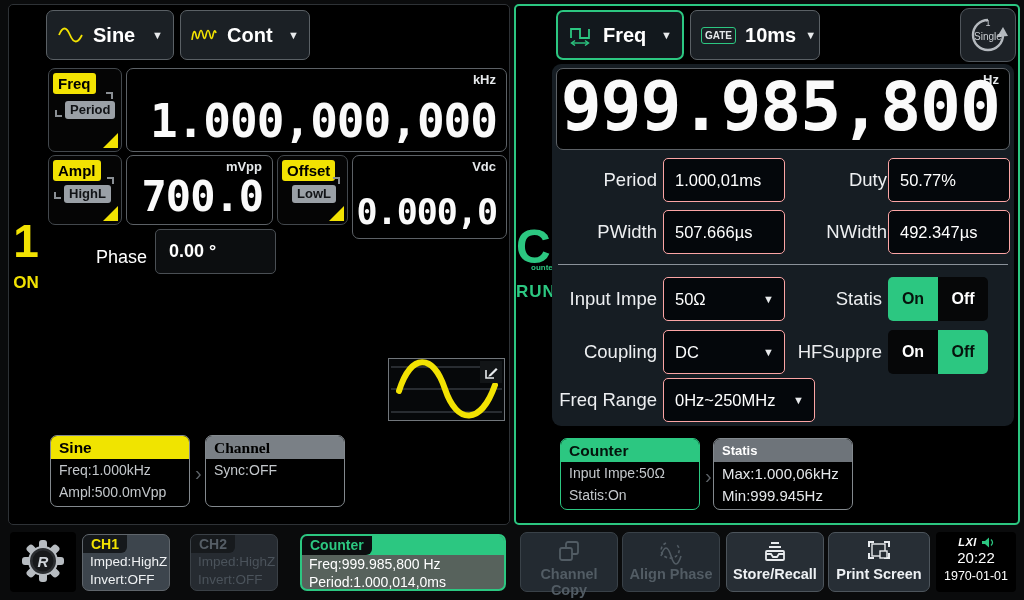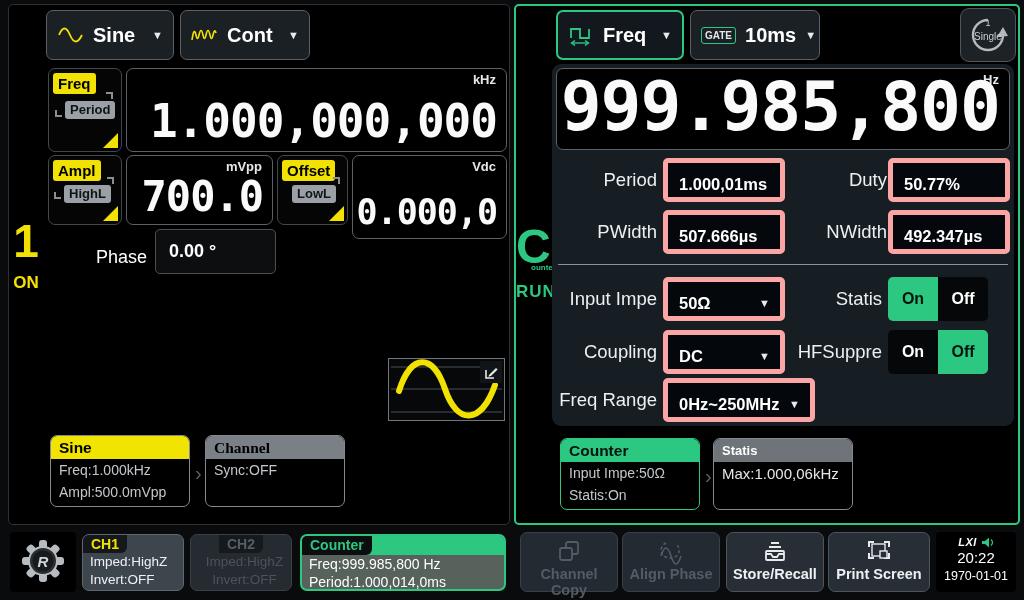--- a/index.html
+++ b/index.html
@@ -29,22 +29,22 @@
   .tri { position:absolute; right:3px; bottom:3px; width:0; height:0;
          border-left:15px solid transparent; border-bottom:15px solid #f2e202; }
   .disp { position:absolute; background:#000; border:1px solid #5c6166;
           border-radius:7px; }
   .unit { position:absolute; top:3px; right:10px; font-size:13px; font-weight:bold;
           color:#e6e9eb; }
   .digits { position:absolute; right:9px; bottom:3px; color:#fafafa;
             font-family:"DejaVu Sans Mono", monospace; font-weight:bold;
             letter-spacing:-1px; white-space:nowrap; }
   .param-label { position:absolute; font-size:18.5px; color:#edeff1; text-align:right; }
-  .vbox { position:absolute; height:44px; background:#04070b; border:5px solid #fca5a5;
-          border-radius:5px; color:#fff; font-weight:bold; font-size:16.5px;
+  .vbox { position:absolute; height:44px; background:#04070b; border:1px solid #fca5a5;
+          border-radius:5px; color:#fff; font-weight:normal; font-size:16.5px;
           line-height:42px; padding-left:11px; }
   .vbox .caret { position:absolute; right:10px; top:0; font-size:11px; color:#e8eaec; }
   .toggle { position:absolute; height:44px; width:100px; display:flex;
             border-radius:5px; overflow:hidden; }
   .toggle span { width:50px; line-height:44px; text-align:center; font-weight:bold;
                  font-size:16px; }
   .t-act { background:#2cc781; color:#06130c; }
   .t-ina { background:#060708; color:#fff; }
   .fcard { position:absolute; width:140px; height:72px; border:1px solid #83898e;
            border-radius:7px; overflow:hidden; background:#000; }
@@ -149,29 +149,29 @@
   #cnt-footer-statis .hd { background:#6e747a; color:#fff; font-size:13px; }
   #cnt-footer-statis .ln { font-size:15px; color:#e4e7ea; }
 
   
   #gear-btn { left:10px; top:532px; width:66px; height:60px; background:#000;
               border-radius:4px; cursor:pointer; }
   #gear-btn svg { position:absolute; left:11px; top:7px; }
   #gear-r { position:absolute; left:22px; top:19px; width:22px; height:22px;
             text-align:center; line-height:22px; font-size:15px; font-weight:bold;
             font-style:italic; color:#cfd4d9; }
-  .bb-card { position:absolute; top:534px; width:102px; height:57px;
+  .bb-card { position:absolute; top:534px; width:88px; height:57px;
              border-radius:7px; overflow:hidden; cursor:pointer; }
   .bb-tab { display:inline-block; height:18px; line-height:18px; padding:0 8px;
             font-weight:bold; font-size:14px; border-radius:0 0 6px 0; }
   .bb-ln { font-size:13.5px; line-height:18px; padding-left:7px; white-space:nowrap; }
   #ch1-card { left:82px; background:#3d454d; border:1px solid #60666c; }
   #ch1-card .bb-tab { background:#15181b; color:#f2e202; }
   #ch1-card .bb-ln { color:#f0f2f4; }
-  #ch2-card { left:190px; background:#262b31; border:1px solid #3a4046;text-align:center; }
+  #ch2-card { left:190px; background:#262b31; border:1px solid #3a4046; }
   #ch2-card .bb-tab { background:#171a1d; color:#555d65; }
   #ch2-card .bb-ln { color:#4b535b; }
   #counter-card { left:300px; width:206px; background:#57625c;
                   border:2px solid #2cc781; }
   #counter-card .bb-hd { height:19px; background:#2cc781; }
   #counter-card .bb-tab { background:#0b0d0f; color:#2cc781; border-radius:0 0 6px 0;
                           height:19px; line-height:18px; }
   #counter-card .bb-ln { color:#fff; font-size:14px; }
   .bb-btn { position:absolute; top:532px; height:60px; border-radius:7px;
             text-align:center; cursor:pointer; }
@@ -367,20 +367,21 @@
 
     <div class="fcard" id="cnt-footer-counter">
       <div class="hd">Counter</div>
       <div class="ln">Input Impe:50Ω</div>
       <div class="ln">Statis:On</div>
     </div>
     <span class="chev" id="cnt-chevron">›</span>
     <div class="fcard" id="cnt-footer-statis">
       <div class="hd">Statis</div>
       <div class="ln">Max:1.000,06kHz</div>
+      <div class="ln">Min:999.945Hz</div>
     </div>
   </section>
 
   <div class="abs" id="gear-btn">
     <svg width="44" height="44" viewBox="0 0 44 44">
       <g fill="#b7bcc1">
         <rect x="18" y="1" width="8" height="42" rx="3"></rect>
         <rect x="18" y="1" width="8" height="42" rx="3" transform="rotate(45 22 22)"></rect>
         <rect x="18" y="1" width="8" height="42" rx="3" transform="rotate(90 22 22)"></rect>
         <rect x="18" y="1" width="8" height="42" rx="3" transform="rotate(135 22 22)"></rect>

